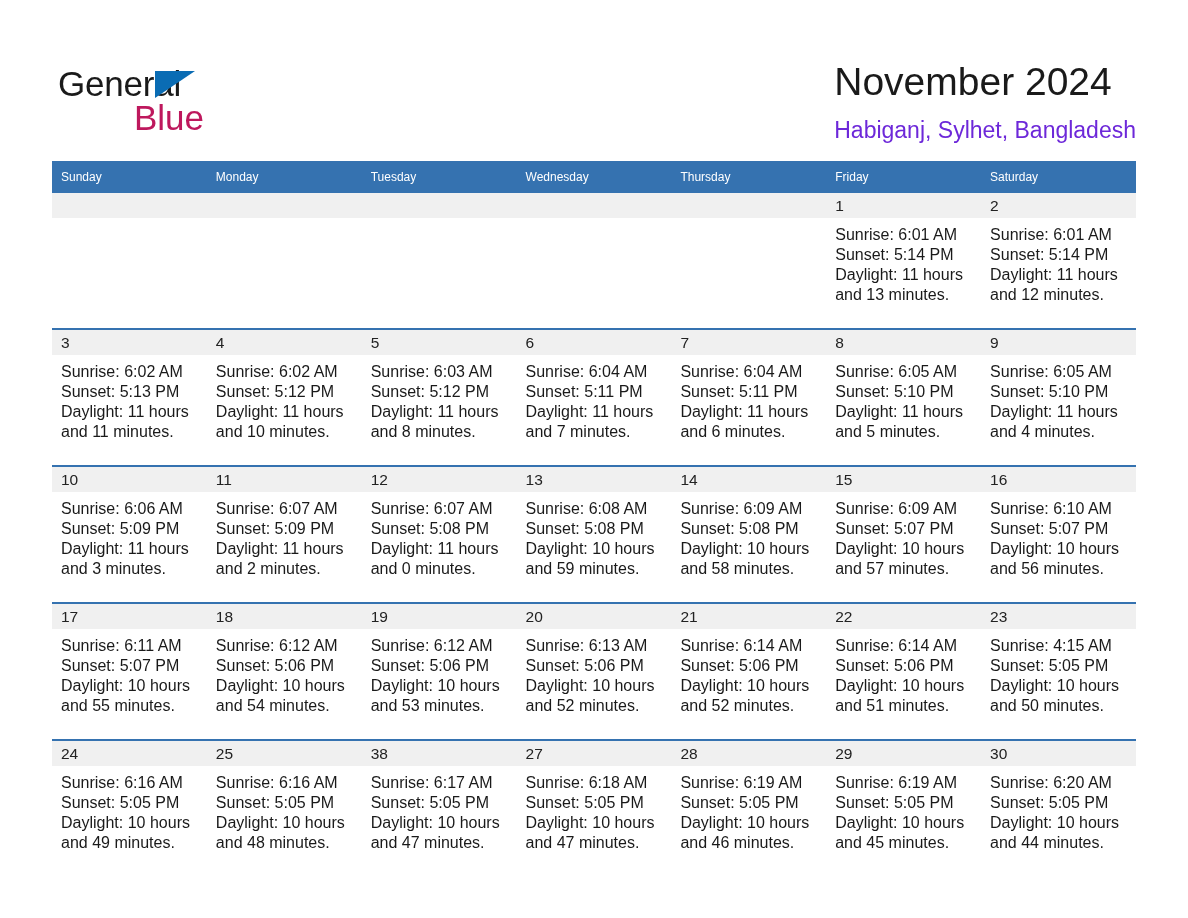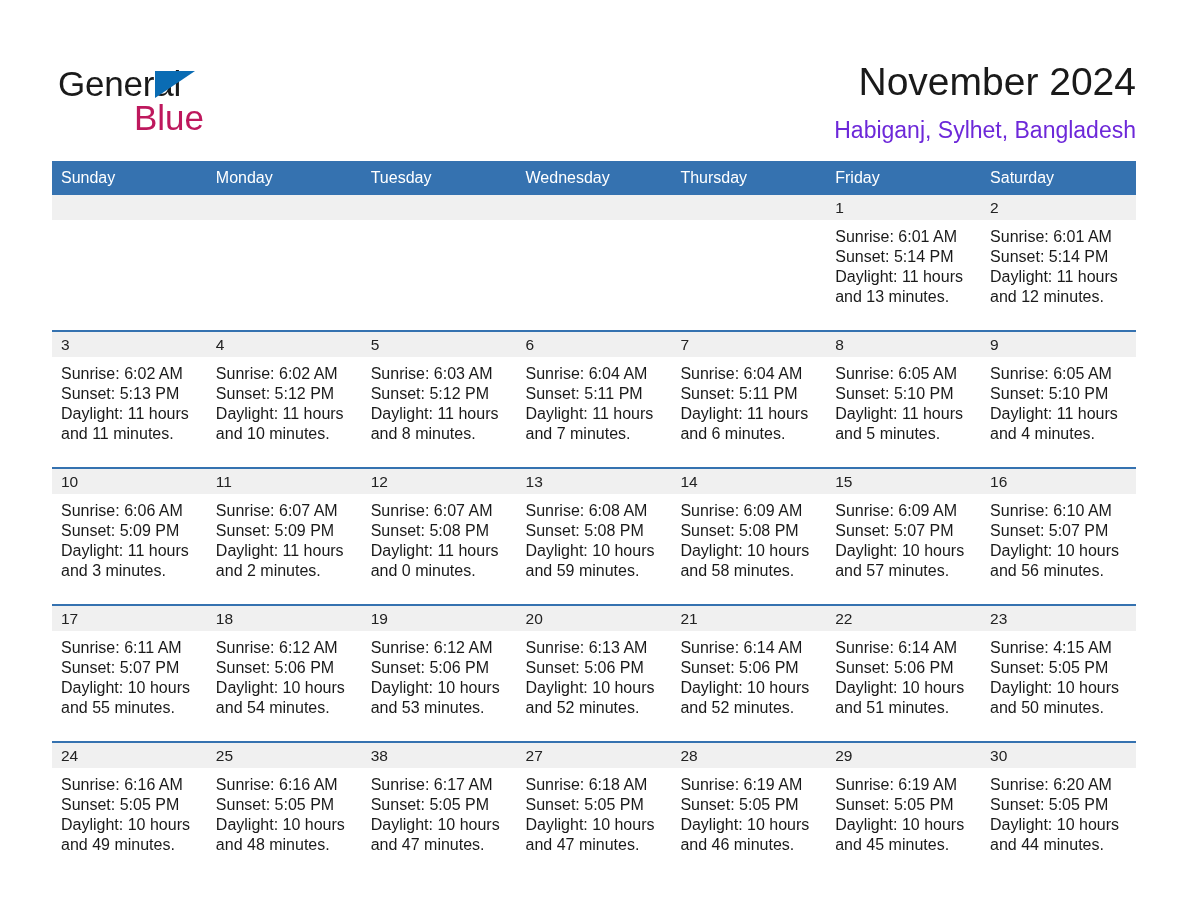--- a/index.html
+++ b/index.html
@@ -57,21 +57,21 @@
   .logo-blue {
     position: absolute;
     left: 76px;
     top: 42px;
     font-size: 35px;
     color: #be185d;
     font-family: "Liberation Sans", sans-serif;
   }
 
   .titles {
-    text-align: right;
+    text-align: left;
     padding-top: 2px;
   }
   .month-title {
     font-size: 39px;
     font-weight: normal;
     color: #1a1a1a;
     line-height: 1.12;
     white-space: nowrap;
   }
   .location {
@@ -91,21 +91,21 @@
     border-collapse: collapse;
     table-layout: fixed;
     width: 1084px;
   }
   table.cal col { width: 154.85px; }
 
   thead th {
     background: #3572b0;
     color: #ffffff;
     font-weight: normal;
-    font-size: 16px;
+    font-size: 12px;
     text-align: left;
     padding: 8px 0 8px 9px;
     height: 16px;
     vertical-align: middle;
     border: none;
   }
 
   tbody td {
     vertical-align: top;
     padding: 0;

